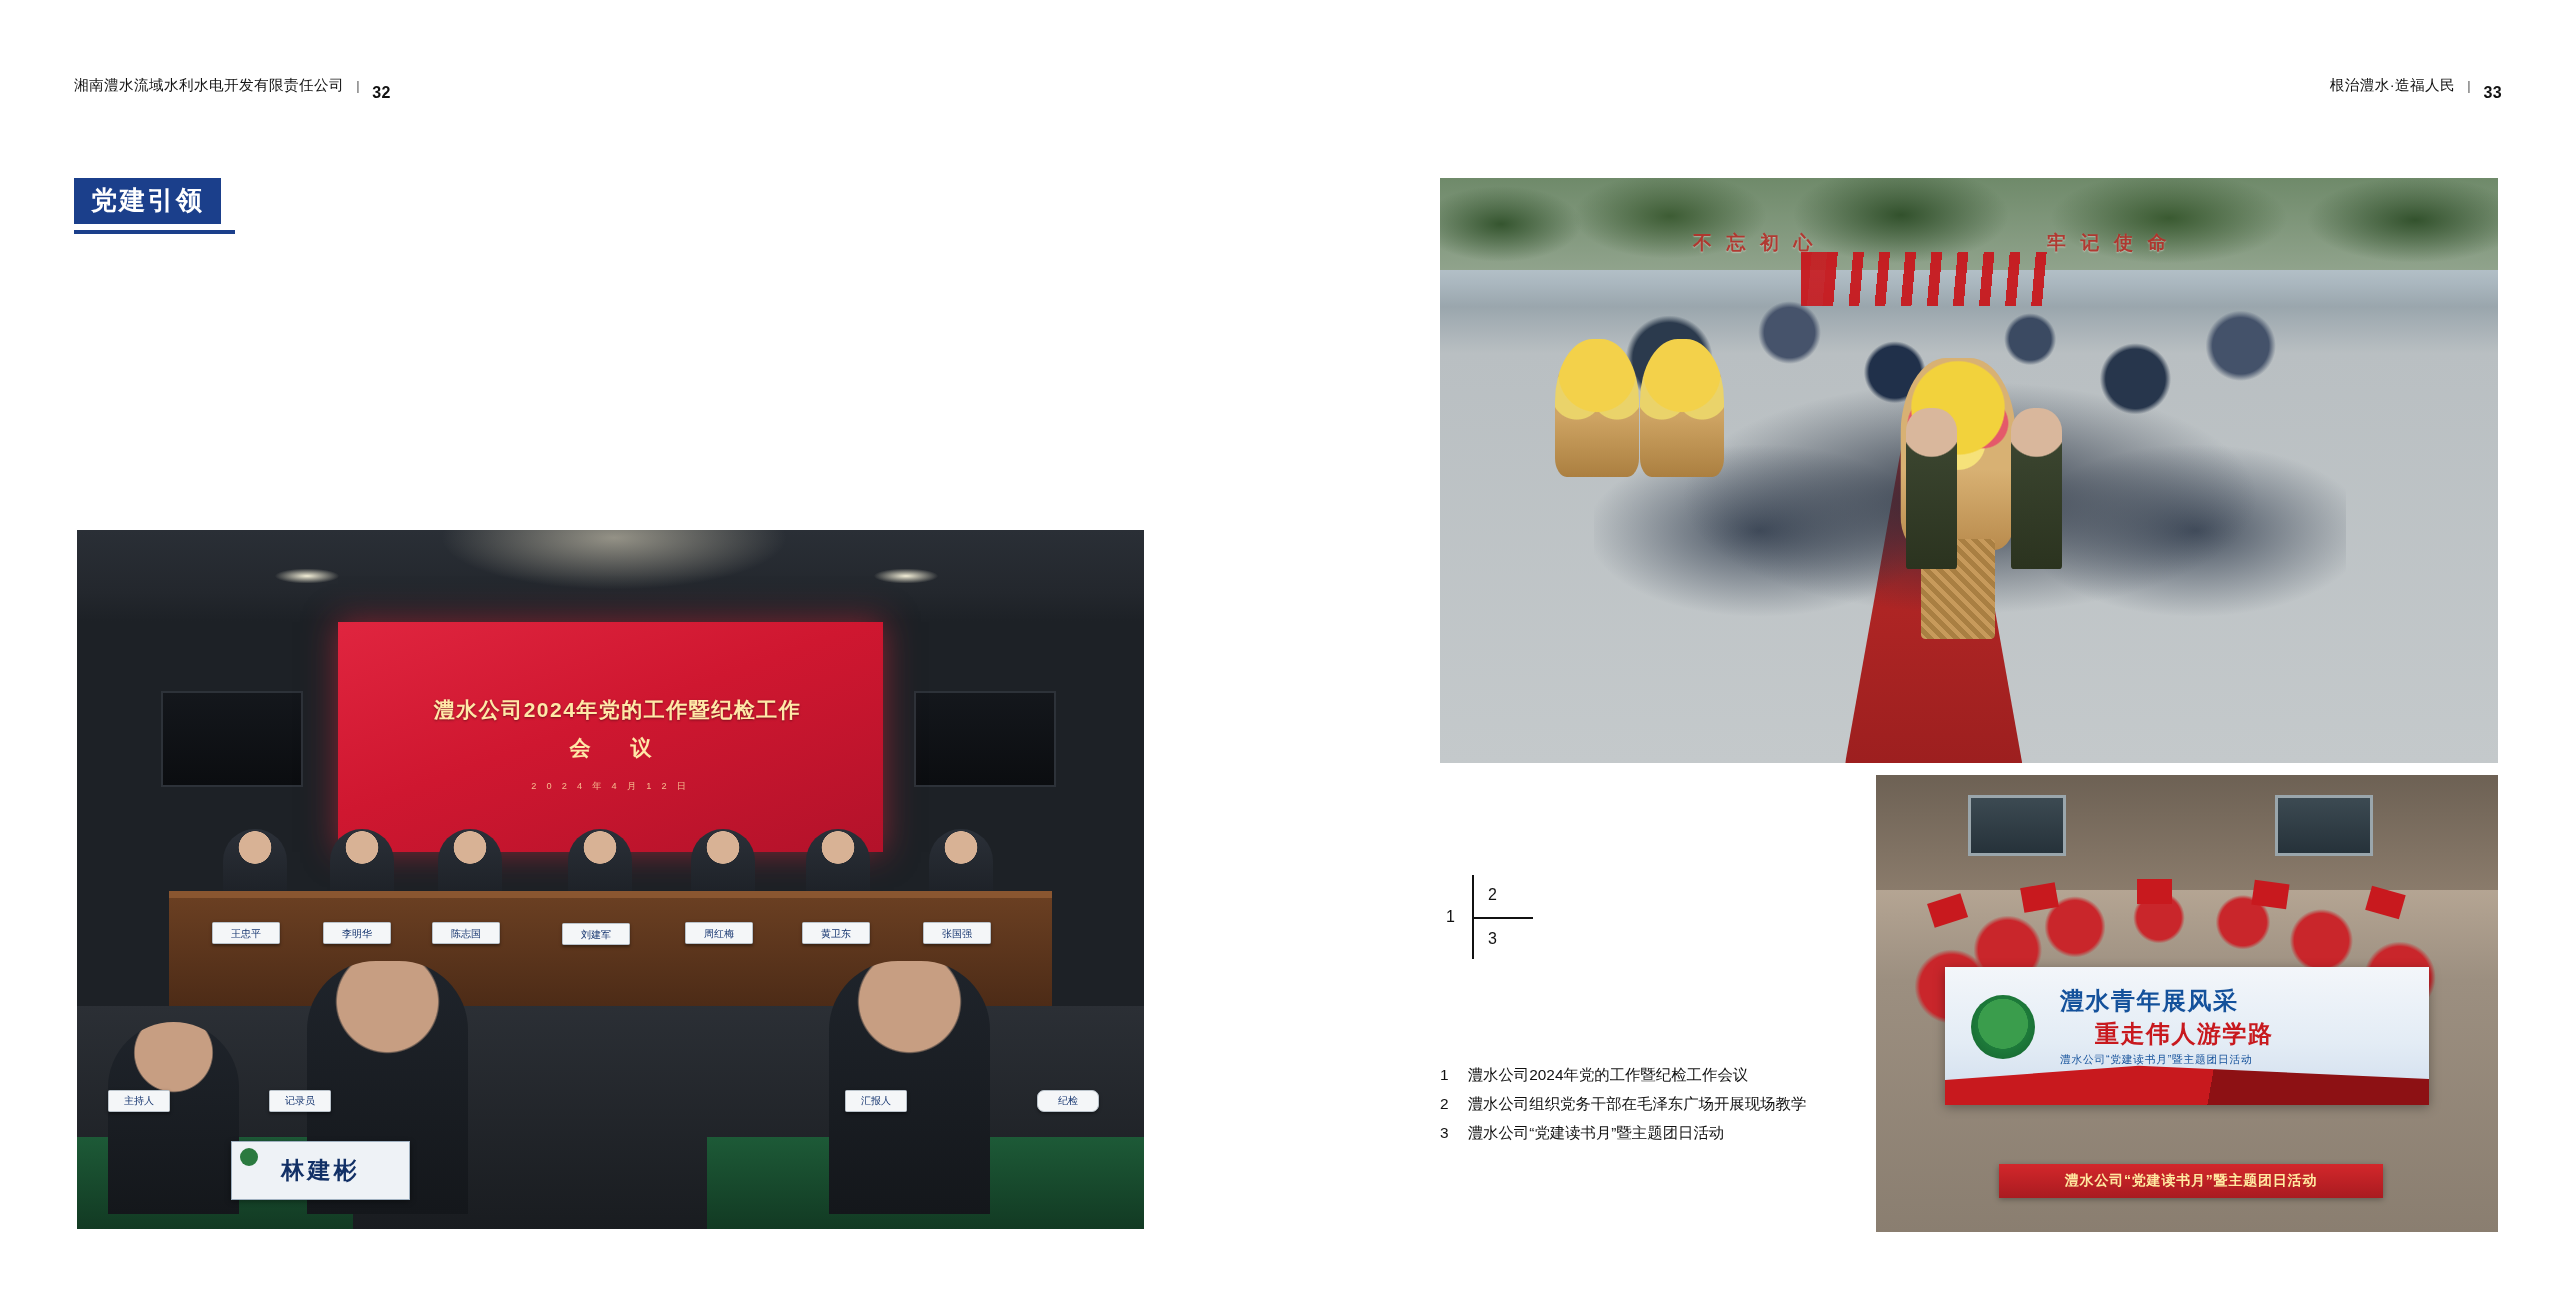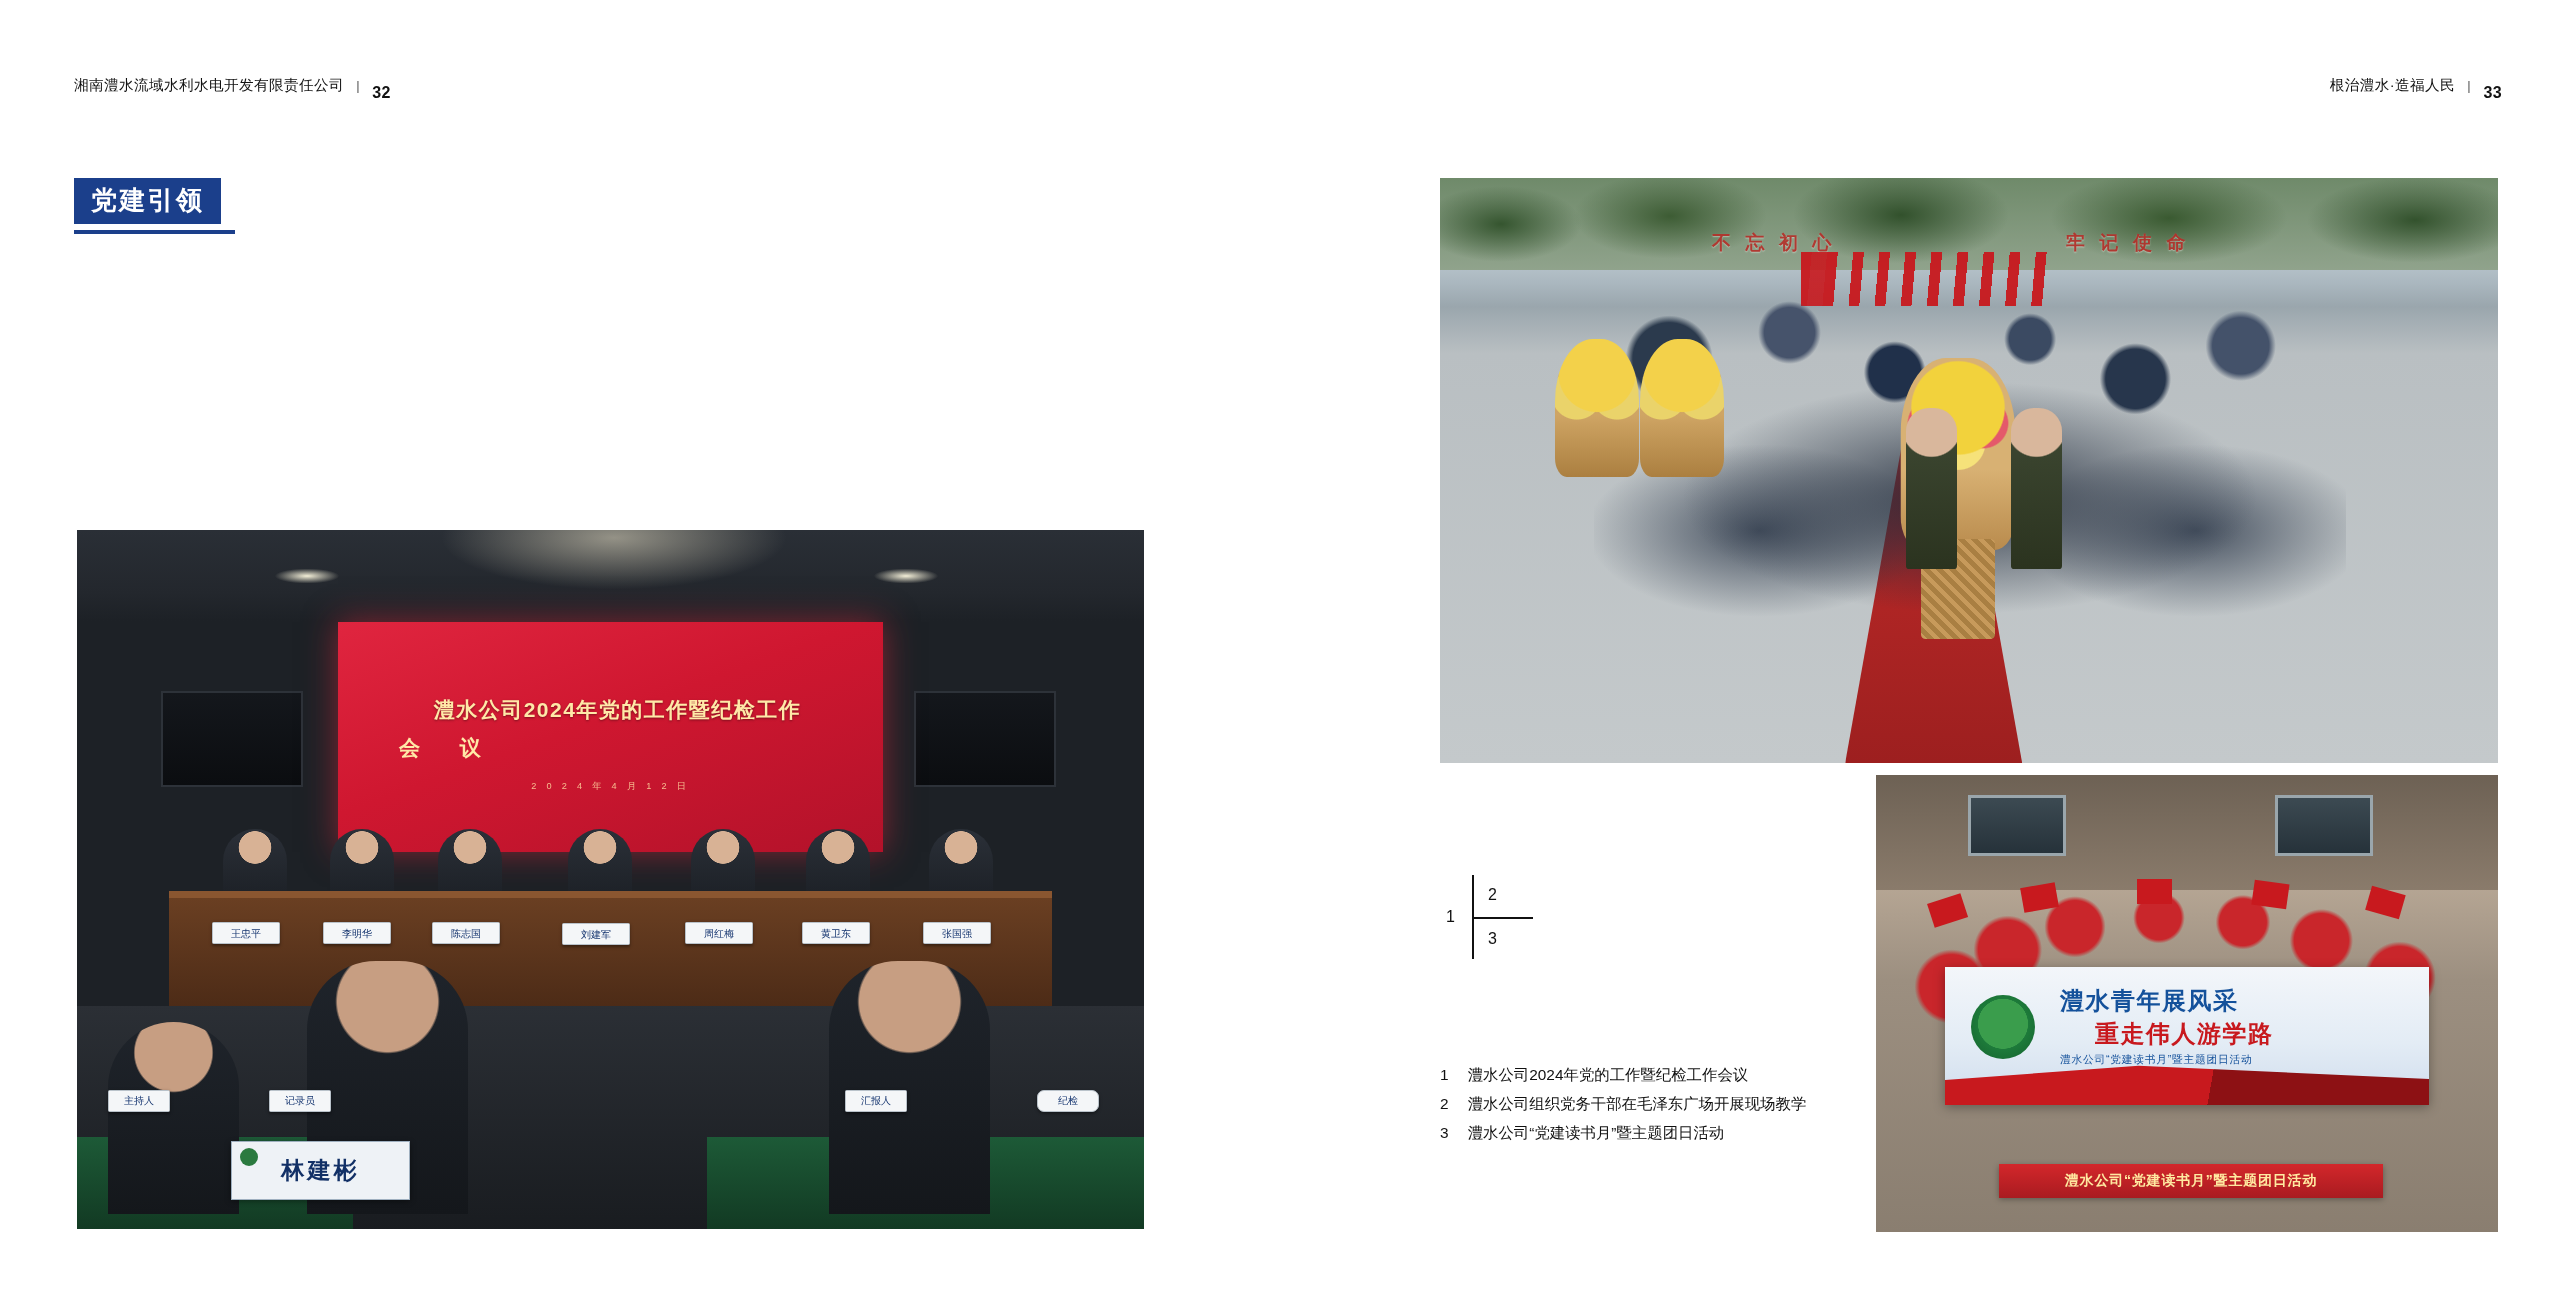--- a/index.html
+++ b/index.html
@@ -134,27 +134,26 @@
     font-size: 21px;
     font-weight: bold;
     letter-spacing: 1.5px;
     text-shadow: 0 0.8px 2.3px rgba(0,0,0,.4);
     margin-left: 14px;
   }
   .hall-screen .ttl2 {
     position: absolute;
     left: 0; right: 0;
     top: 112px;
-    text-align: left;
+    text-align: center;
     color: #ffe9a8;
     font-size: 21px;
     font-weight: bold;
     letter-spacing: 17px;
     text-indent: 17px;
-    padding-left: 44px;
   }
   .hall-screen .ttl3 {
     position: absolute;
     left: 0; right: 0;
     top: 158px;
     text-align: center;
     color: #ffd9a0;
     font-size: 9.2px;
     letter-spacing: 3.8px;
     opacity: .85;
@@ -281,21 +280,20 @@
   }
   .sq-slogan {
     position: absolute;
     top: 52px;
     color: #b5302a;
     font-size: 19px;
     font-weight: bold;
     letter-spacing: 4.6px;
     text-shadow: 0 0.8px 1.5px rgba(255,255,255,.5);
     opacity: .9;
-    margin-left: 19px;
   }
   .sq-slogan.a { left: 253px; }
   .sq-slogan.b { left: 607px; }
   .sq-flags {
     position: absolute;
     left: 361px;
     top: 74px;
     width: 253px;
     height: 54px;
     background:

